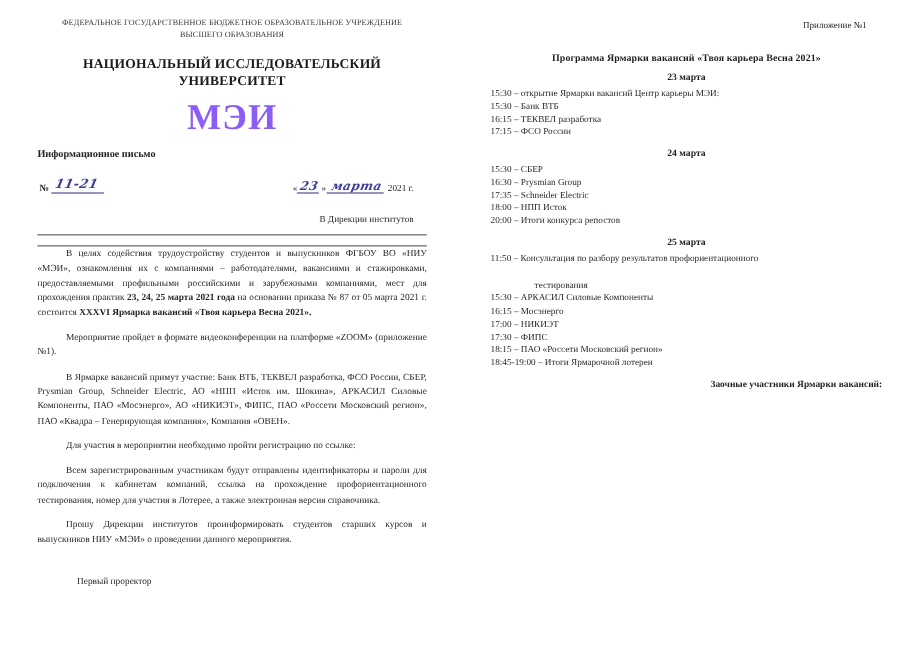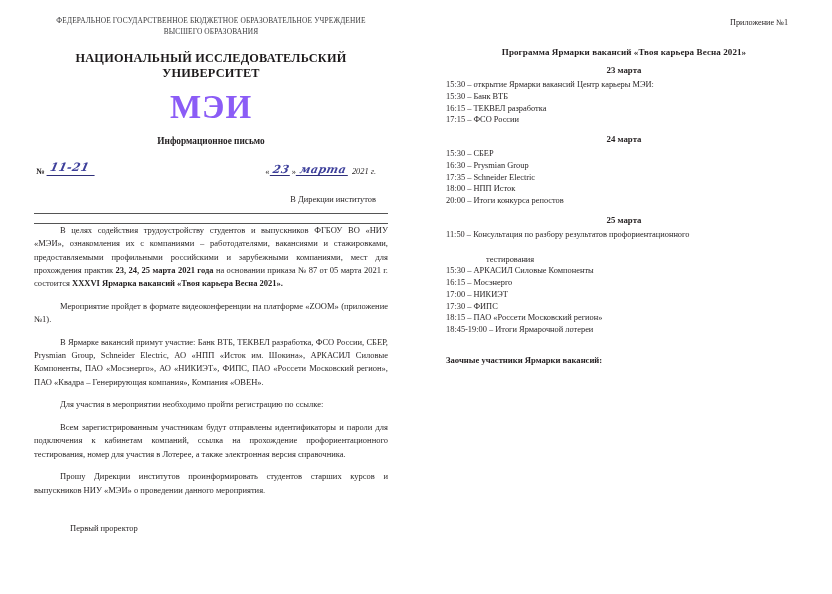--- a/index.html
+++ b/index.html
@@ -48,21 +48,21 @@
   .mei-logo {
     text-align: center;
     font-weight: bold;
     font-size: 33px;
     line-height: 1;
     margin-top: 10px;
     letter-spacing: 1px;
     color: #8b5cf6;
   }
   .letter-kind {
-    text-align: center;
+    text-align: left;
     font-weight: bold;
     font-size: 9.3px;
     margin-top: 12px;
     color: #252223;
   }
 
   
   .meta-row {
     position: relative;
     height: 30px;
@@ -102,21 +102,21 @@
     gap: 1px;
     white-space: nowrap;
   }
   .date-hw {
     font-size: 11px;
     line-height: 1;
     border-bottom: 1.1px solid #2f2f7a;
     padding: 0 2px;
   }
   .date-hw.month { padding: 0 3px 0 3px; }
-  .date-year { padding-left: 2px; font-style: italic; }
+  .date-year { padding-left: 2px; }
   .addressee {
     text-align: right;
     font-size: 8.4px;
     margin-top: 9px;
     padding-right: 12px;
   }
 
   .rule {
     border: 0;
     border-top: 1px solid #555;
@@ -176,24 +176,24 @@
     font-size: 8.4px;
     line-height: 1.4;
   }
   .sched-sub {
     font-size: 8.4px;
     line-height: 1.4;
     margin-top: 13px;
     padding-left: 40px;
   }
   .absentee-heading {
-    text-align: left;
+    text-align: right;
     font-weight: bold;
     font-size: 8.6px;
-    margin-top: 19px;
+    margin-top: 8px;
   }
 </style>
 </head>
 <body>
 
 <div class="page">
 
   <div class="letter">
 
     <div class="org-line">ФЕДЕРАЛЬНОЕ ГОСУДАРСТВЕННОЕ БЮДЖЕТНОЕ ОБРАЗОВАТЕЛЬНОЕ УЧРЕЖДЕНИЕ</div>

